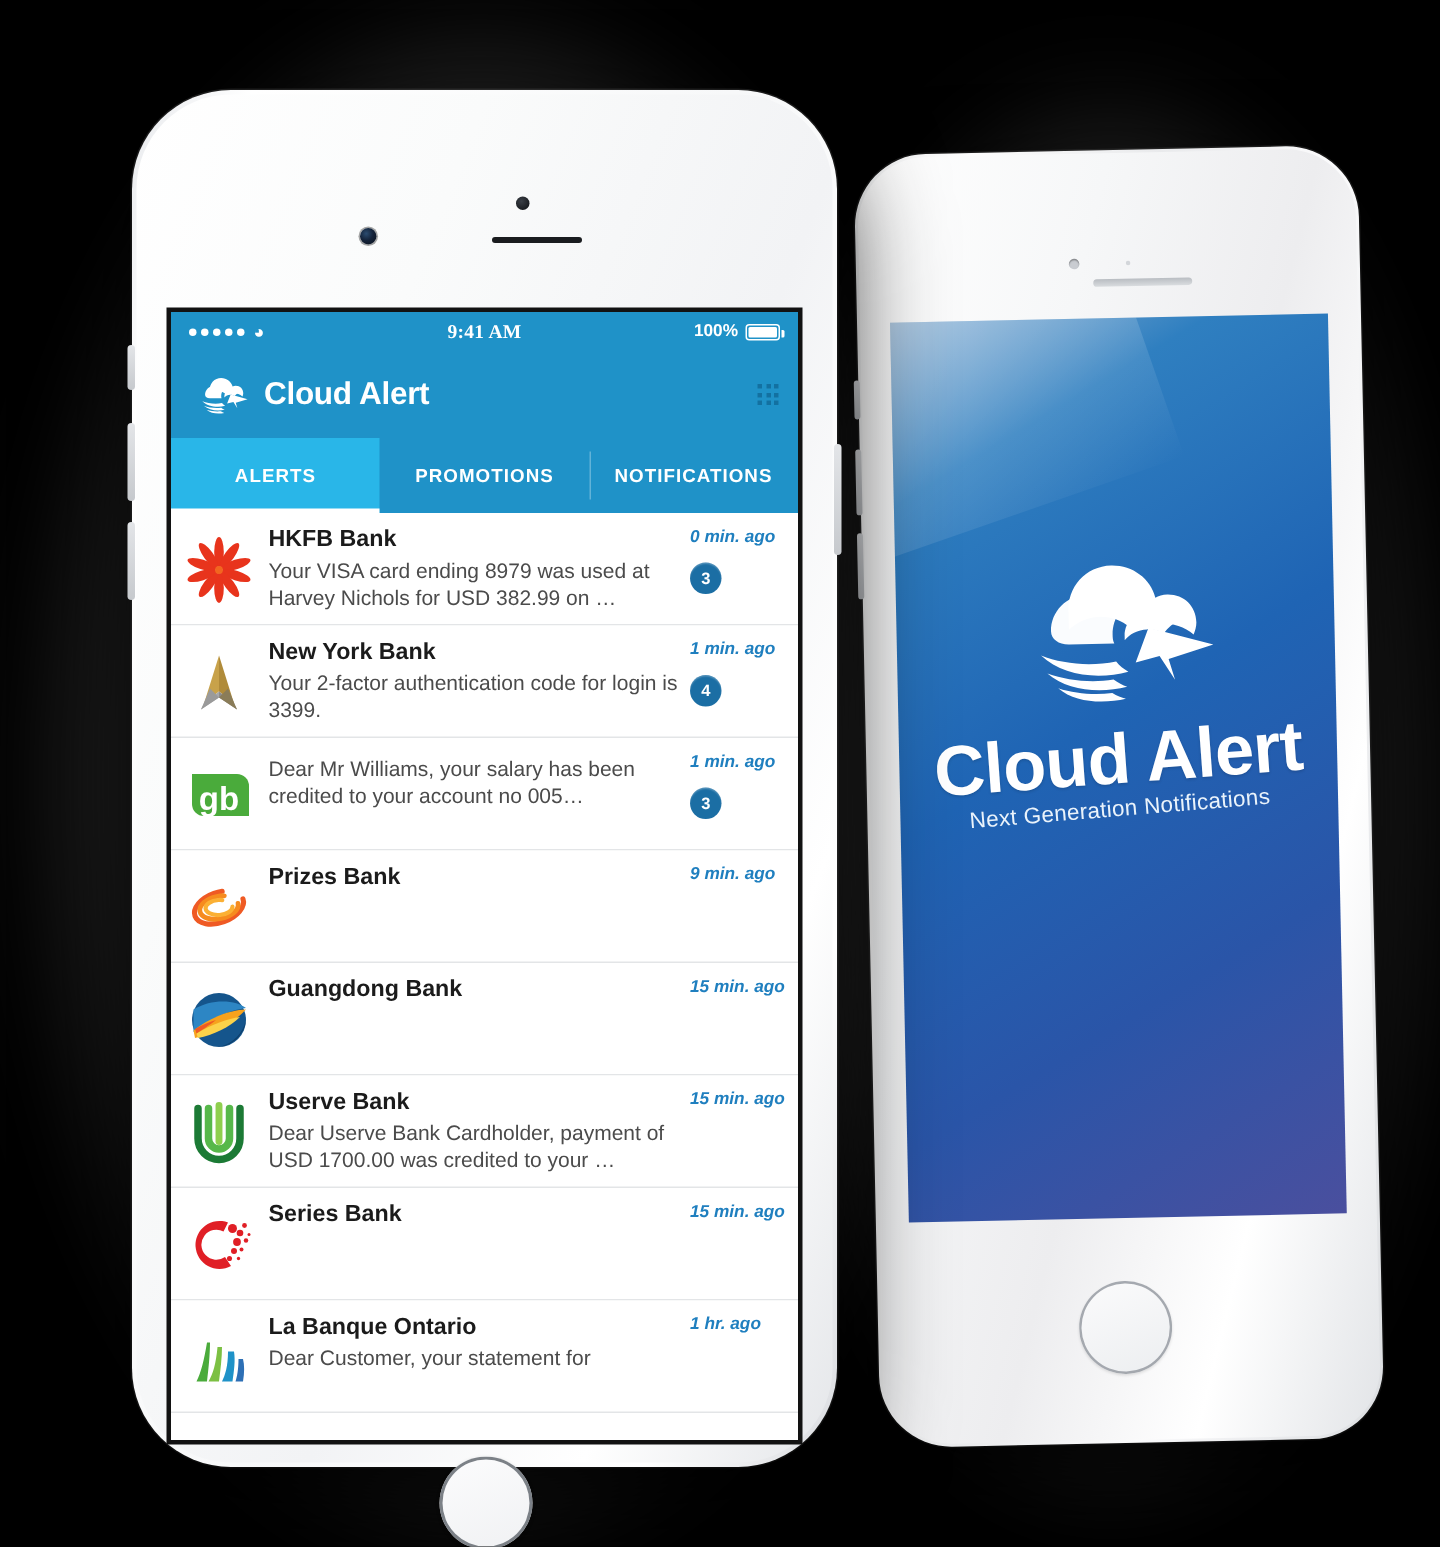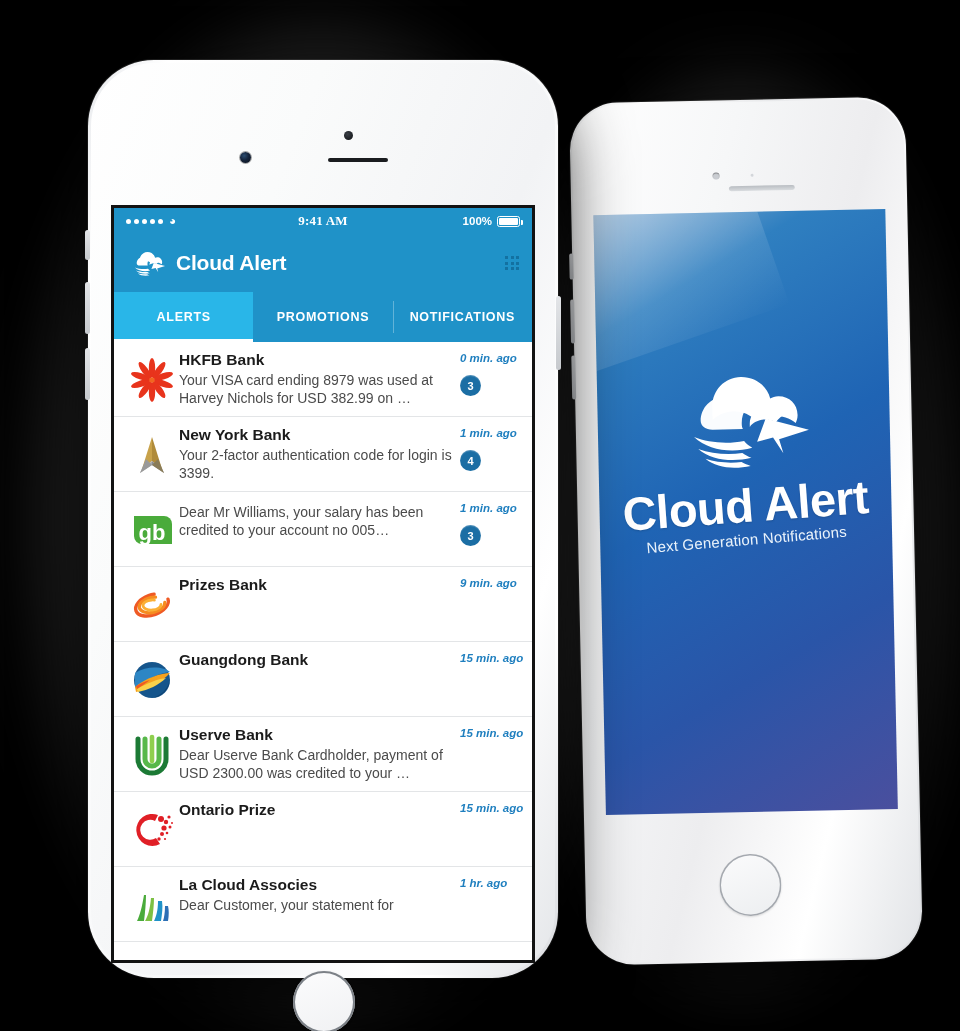--- a/index.html
+++ b/index.html
@@ -101,21 +101,21 @@
   
   .tabs{height:50px;display:flex;background:#1f92c8;}
   .tab{flex:1;display:flex;align-items:center;justify-content:center;color:#fff;font-size:12.5px;font-weight:bold;letter-spacing:.7px;position:relative;}
   .tab.active{background:#29b6e8;}
   .tab:not(.active)+.tab:not(.active):before{content:"";position:absolute;left:0;top:9px;bottom:9px;width:1px;background:rgba(255,255,255,.30);}
   .tab.active:after{content:"";position:absolute;left:0;right:0;bottom:0;height:3px;background:#fff;}
 
   
   .list{height:618px;overflow:hidden;background:#fff;}
   .row{display:flex;align-items:flex-start;padding:9px 10px 9px 8px;border-bottom:1px solid #e3e5e7;background:#fff;}
-  .row .logo{width:54px;height:54px;flex:0 0 54px;display:flex;align-items:center;justify-content:flex-end;margin-top:2px;}
+  .row .logo{width:54px;height:54px;flex:0 0 54px;display:flex;align-items:center;justify-content:flex-start;margin-top:2px;}
   .row .logo svg{width:48px;height:48px;}
   .row .body{flex:1;min-width:0;padding-left:3px;}
   .row .bname{font-size:15.5px;font-weight:bold;color:#1b1b1b;line-height:1.15;}
   .row .bmsg{font-size:14px;color:#4b4b4b;line-height:1.29;margin-top:2px;}
   .row .meta{width:62px;flex:0 0 62px;display:flex;flex-direction:column;align-items:flex-start;padding-top:1px;}
   .row .time{font-size:11.5px;font-style:italic;font-weight:bold;color:#1f7fbf;white-space:nowrap;}
   .row .badge{margin-top:11px;width:21px;height:21px;border-radius:50%;background:#1b6ea4;color:#fff;
       font-size:11px;font-weight:bold;display:flex;align-items:center;justify-content:center;
       box-shadow:inset 0 1px 1px rgba(255,255,255,.25);}
   .row .badge.hidden{visibility:hidden;}
@@ -337,21 +337,21 @@
         <div class="row">
           <div class="logo">
             <svg viewBox="0 0 48 48" fill="none" stroke-linecap="round">
               <path d="M10 8 V28 A14 14 0 0 0 38 28 V8" stroke="#1c7a35" stroke-width="5"></path>
               <path d="M17 8 V28 A7 7 0 0 0 31 28 V8" stroke="#57b84a" stroke-width="5"></path>
               <path d="M24 6 V30" stroke="#8fcf4e" stroke-width="4.6"></path>
             </svg>
           </div>
           <div class="body">
             <div class="bname">Userve Bank</div>
-            <div class="bmsg">Dear Userve Bank Cardholder, payment of USD 2300.00 was credited to your …</div>
+            <div class="bmsg">Dear Userve Bank Cardholder, payment of USD 1700.00 was credited to your …</div>
           </div>
           <div class="meta">
             <div class="time">15 min. ago</div>
             <div class="badge hidden"></div>
           </div>
         </div>
 
         <div class="row">
           <div class="logo">
             <svg viewBox="0 0 48 48">
@@ -364,39 +364,39 @@
                 <circle cx="42" cy="21" r="1.5"></circle>
                   <circle cx="34" cy="28" r="2"></circle>
                 <circle cx="39" cy="27" r="1.3"></circle>
                   <circle cx="31" cy="33" r="1.7"></circle>
                 <circle cx="37" cy="33" r="1.1"></circle>
                   <circle cx="44" cy="17" r="1"></circle>
               </g>
             </svg>
           </div>
           <div class="body">
-            <div class="bname">Ontario Prize</div>
+            <div class="bname">Series Bank</div>
           </div>
           <div class="meta">
             <div class="time">15 min. ago</div>
             <div class="badge hidden"></div>
           </div>
         </div>
 
         <div class="row">
           <div class="logo">
             <svg viewBox="0 0 48 48">
               <path d="M16 14 C14 26 12 34 9 40 L16 40 C17 32 18 22 18 14 Z" fill="#4aab3b"></path>
               <path d="M23 17 C22 28 20 35 17 40 L24 40 C25 32 26 24 26 17 Z" fill="#7cc043"></path>
               <path d="M30 20 C30 30 28 36 26 40 L33 40 C34 33 35 26 34 20 Z" fill="#1f92c8"></path>
               <path d="M37 25 C37 32 36 37 35 40 L40 40 C41 34 41 29 40 25 Z" fill="#2d6fb5"></path>
             </svg>
           </div>
           <div class="body">
-            <div class="bname">La Cloud Associes</div>
+            <div class="bname">La Banque Ontario</div>
             <div class="bmsg">Dear Customer, your statement for</div>
           </div>
           <div class="meta">
             <div class="time">1 hr. ago</div>
             <div class="badge hidden"></div>
           </div>
         </div>
 
       </div>
     </div>

